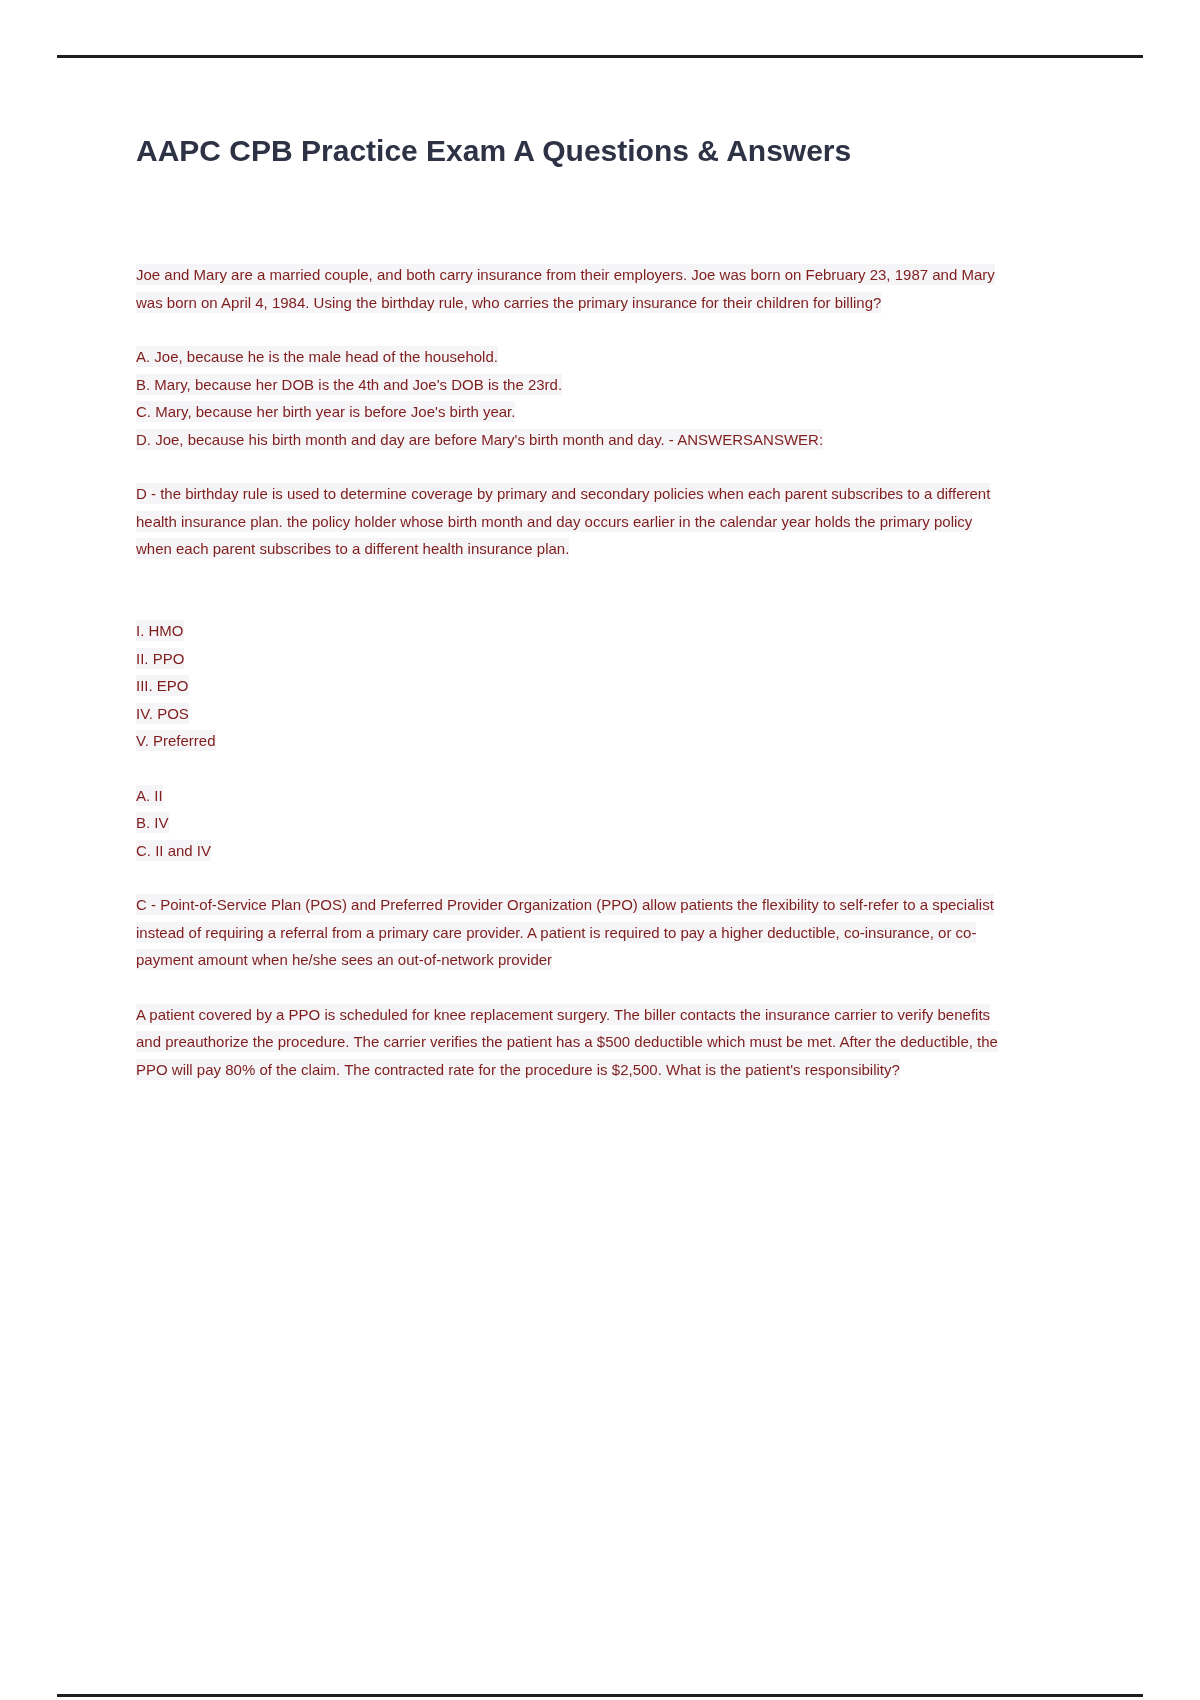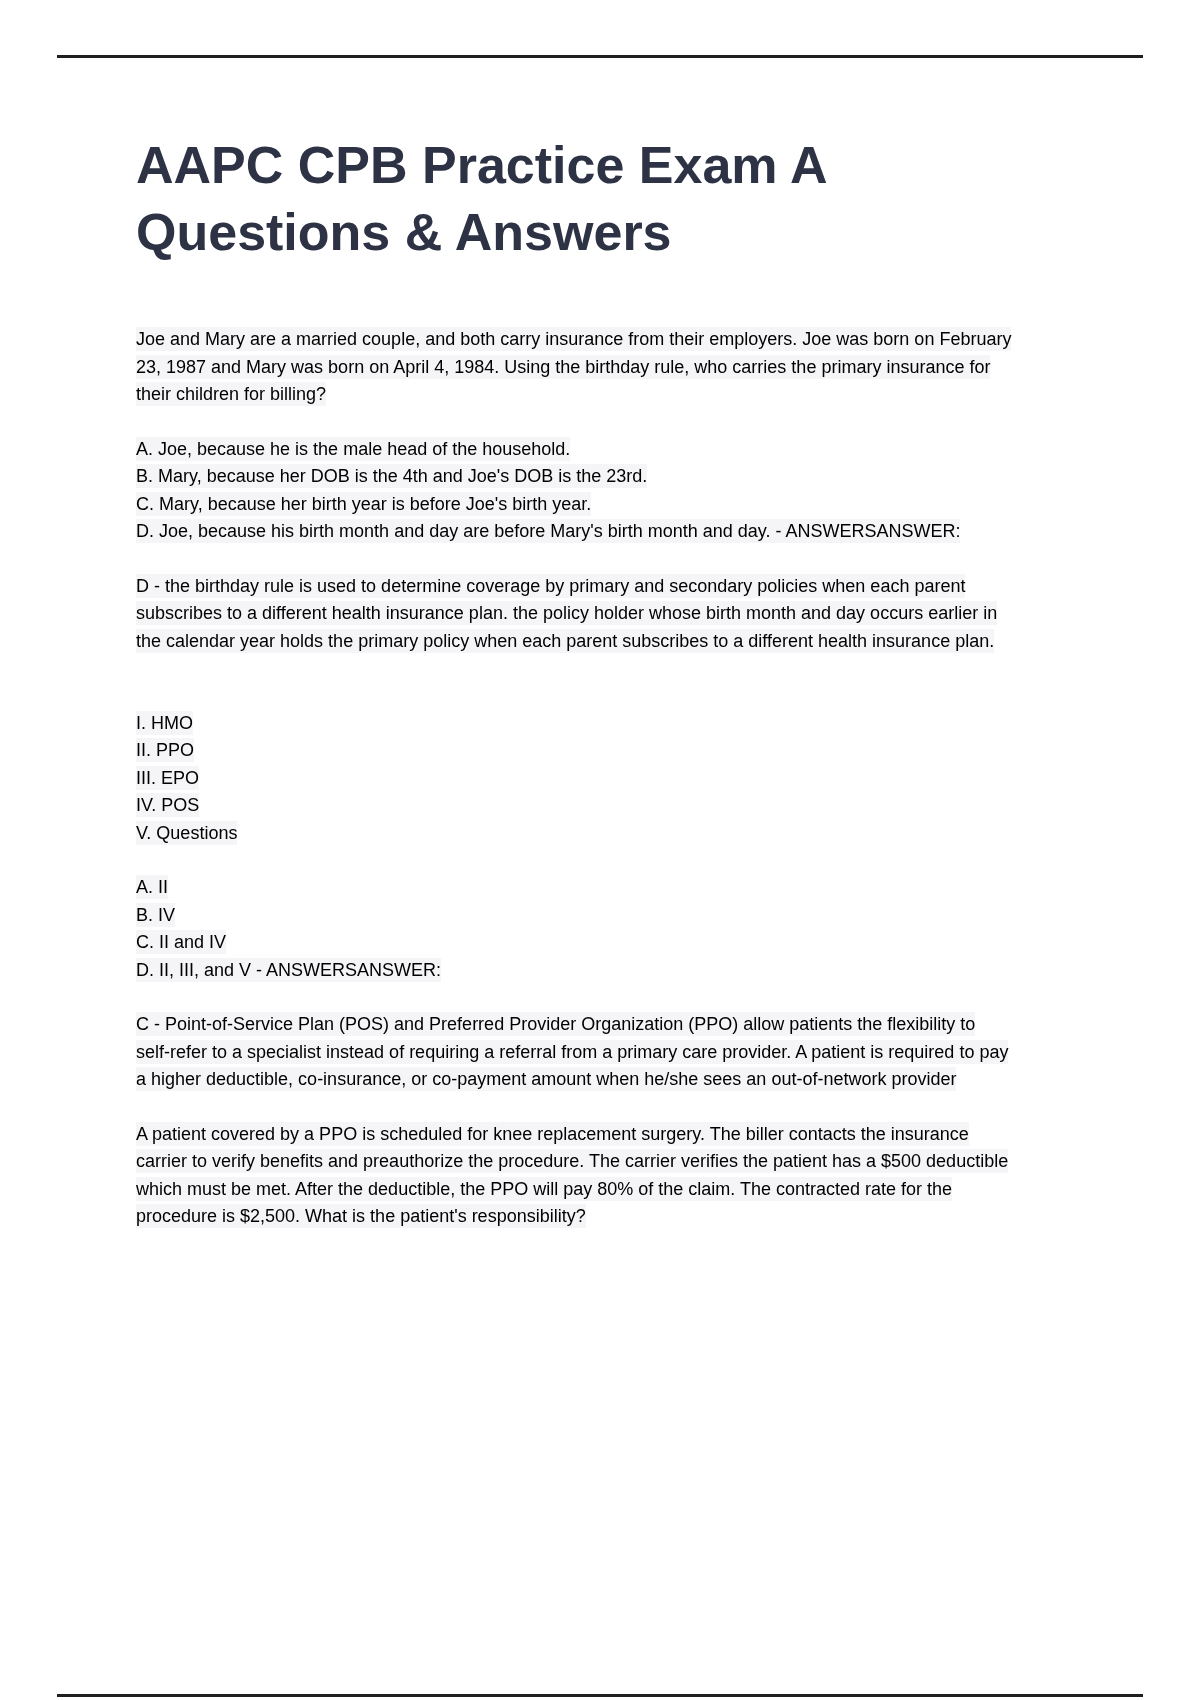--- a/index.html
+++ b/index.html
@@ -24,32 +24,32 @@
   }
   .rule-top { top: 55px; }
   .rule-bottom { top: 1694px; }
   .content {
     position: absolute;
     left: 136px;
     top: 132px;
     width: 876px;
   }
   h1.doc-title {
-    margin: 0 0 61px 0;
-    font-size: 52px;
+    margin: 0 0 91px 0;
+    font-size: 30px;
     font-weight: bold;
     line-height: 1.28;
     color: #2d3245;
     letter-spacing: 0px;
   }
   p.para {
     margin: 27px 0;
-    font-size: 18px;
+    font-size: 15px;
     line-height: 27.5px;
-    color: #000000;
+    color: #7f1d1d;
   }
   p.gap-lg { margin-top: 26px; }
   .hl {
     background: #f5f5f7;
     padding: 2px 0;
   }
 </style>
 </head>
 <body>
 
@@ -60,23 +60,23 @@
   <div class="content">
 
     <h1 class="doc-title">AAPC CPB Practice Exam A Questions &amp; Answers</h1>
 
     <p class="para"><span class="hl">Joe and Mary are a married couple, and both carry insurance from their employers. Joe was born on February 23, 1987 and Mary was born on April 4, 1984. Using the birthday rule, who carries the primary insurance for their children for billing?</span></p>
 
     <p class="para"><span class="hl">A. Joe, because he is the male head of the household.</span><br><span class="hl">B. Mary, because her DOB is the 4th and Joe's DOB is the 23rd.</span><br><span class="hl">C. Mary, because her birth year is before Joe's birth year.</span><br><span class="hl">D. Joe, because his birth month and day are before Mary's birth month and day. - ANSWERSANSWER:</span></p>
 
     <p class="para"><span class="hl">D - the birthday rule is used to determine coverage by primary and secondary policies when each parent subscribes to a different health insurance plan. the policy holder whose birth month and day occurs earlier in the calendar year holds the primary policy when each parent subscribes to a different health insurance plan.</span></p>
 
-    <p class="para"><br><span class="hl">I. HMO</span><br><span class="hl">II. PPO</span><br><span class="hl">III. EPO</span><br><span class="hl">IV. POS</span><br><span class="hl">V. Questions</span></p>
+    <p class="para"><br><span class="hl">I. HMO</span><br><span class="hl">II. PPO</span><br><span class="hl">III. EPO</span><br><span class="hl">IV. POS</span><br><span class="hl">V. Preferred</span></p>
 
-    <p class="para gap-lg"><span class="hl">A. II</span><br><span class="hl">B. IV</span><br><span class="hl">C. II and IV</span><br><span class="hl">D. II, III, and V - ANSWERSANSWER:</span></p>
+    <p class="para gap-lg"><span class="hl">A. II</span><br><span class="hl">B. IV</span><br><span class="hl">C. II and IV</span><br></p>
 
     <p class="para"><span class="hl">C - Point-of-Service Plan (POS) and Preferred Provider Organization (PPO) allow patients the flexibility to self-refer to a specialist instead of requiring a referral from a primary care provider. A patient is required to pay a higher deductible, co-insurance, or co-payment amount when he/she sees an out-of-network provider</span></p>
 
     <p class="para"><span class="hl">A patient covered by a PPO is scheduled for knee replacement surgery. The biller contacts the insurance carrier to verify benefits and preauthorize the procedure. The carrier verifies the patient has a $500 deductible which must be met. After the deductible, the PPO will pay 80% of the claim. The contracted rate for the procedure is $2,500. What is the patient's responsibility?</span></p>
 
 
   </div>
 
   <div class="rule rule-bottom"></div>
 

